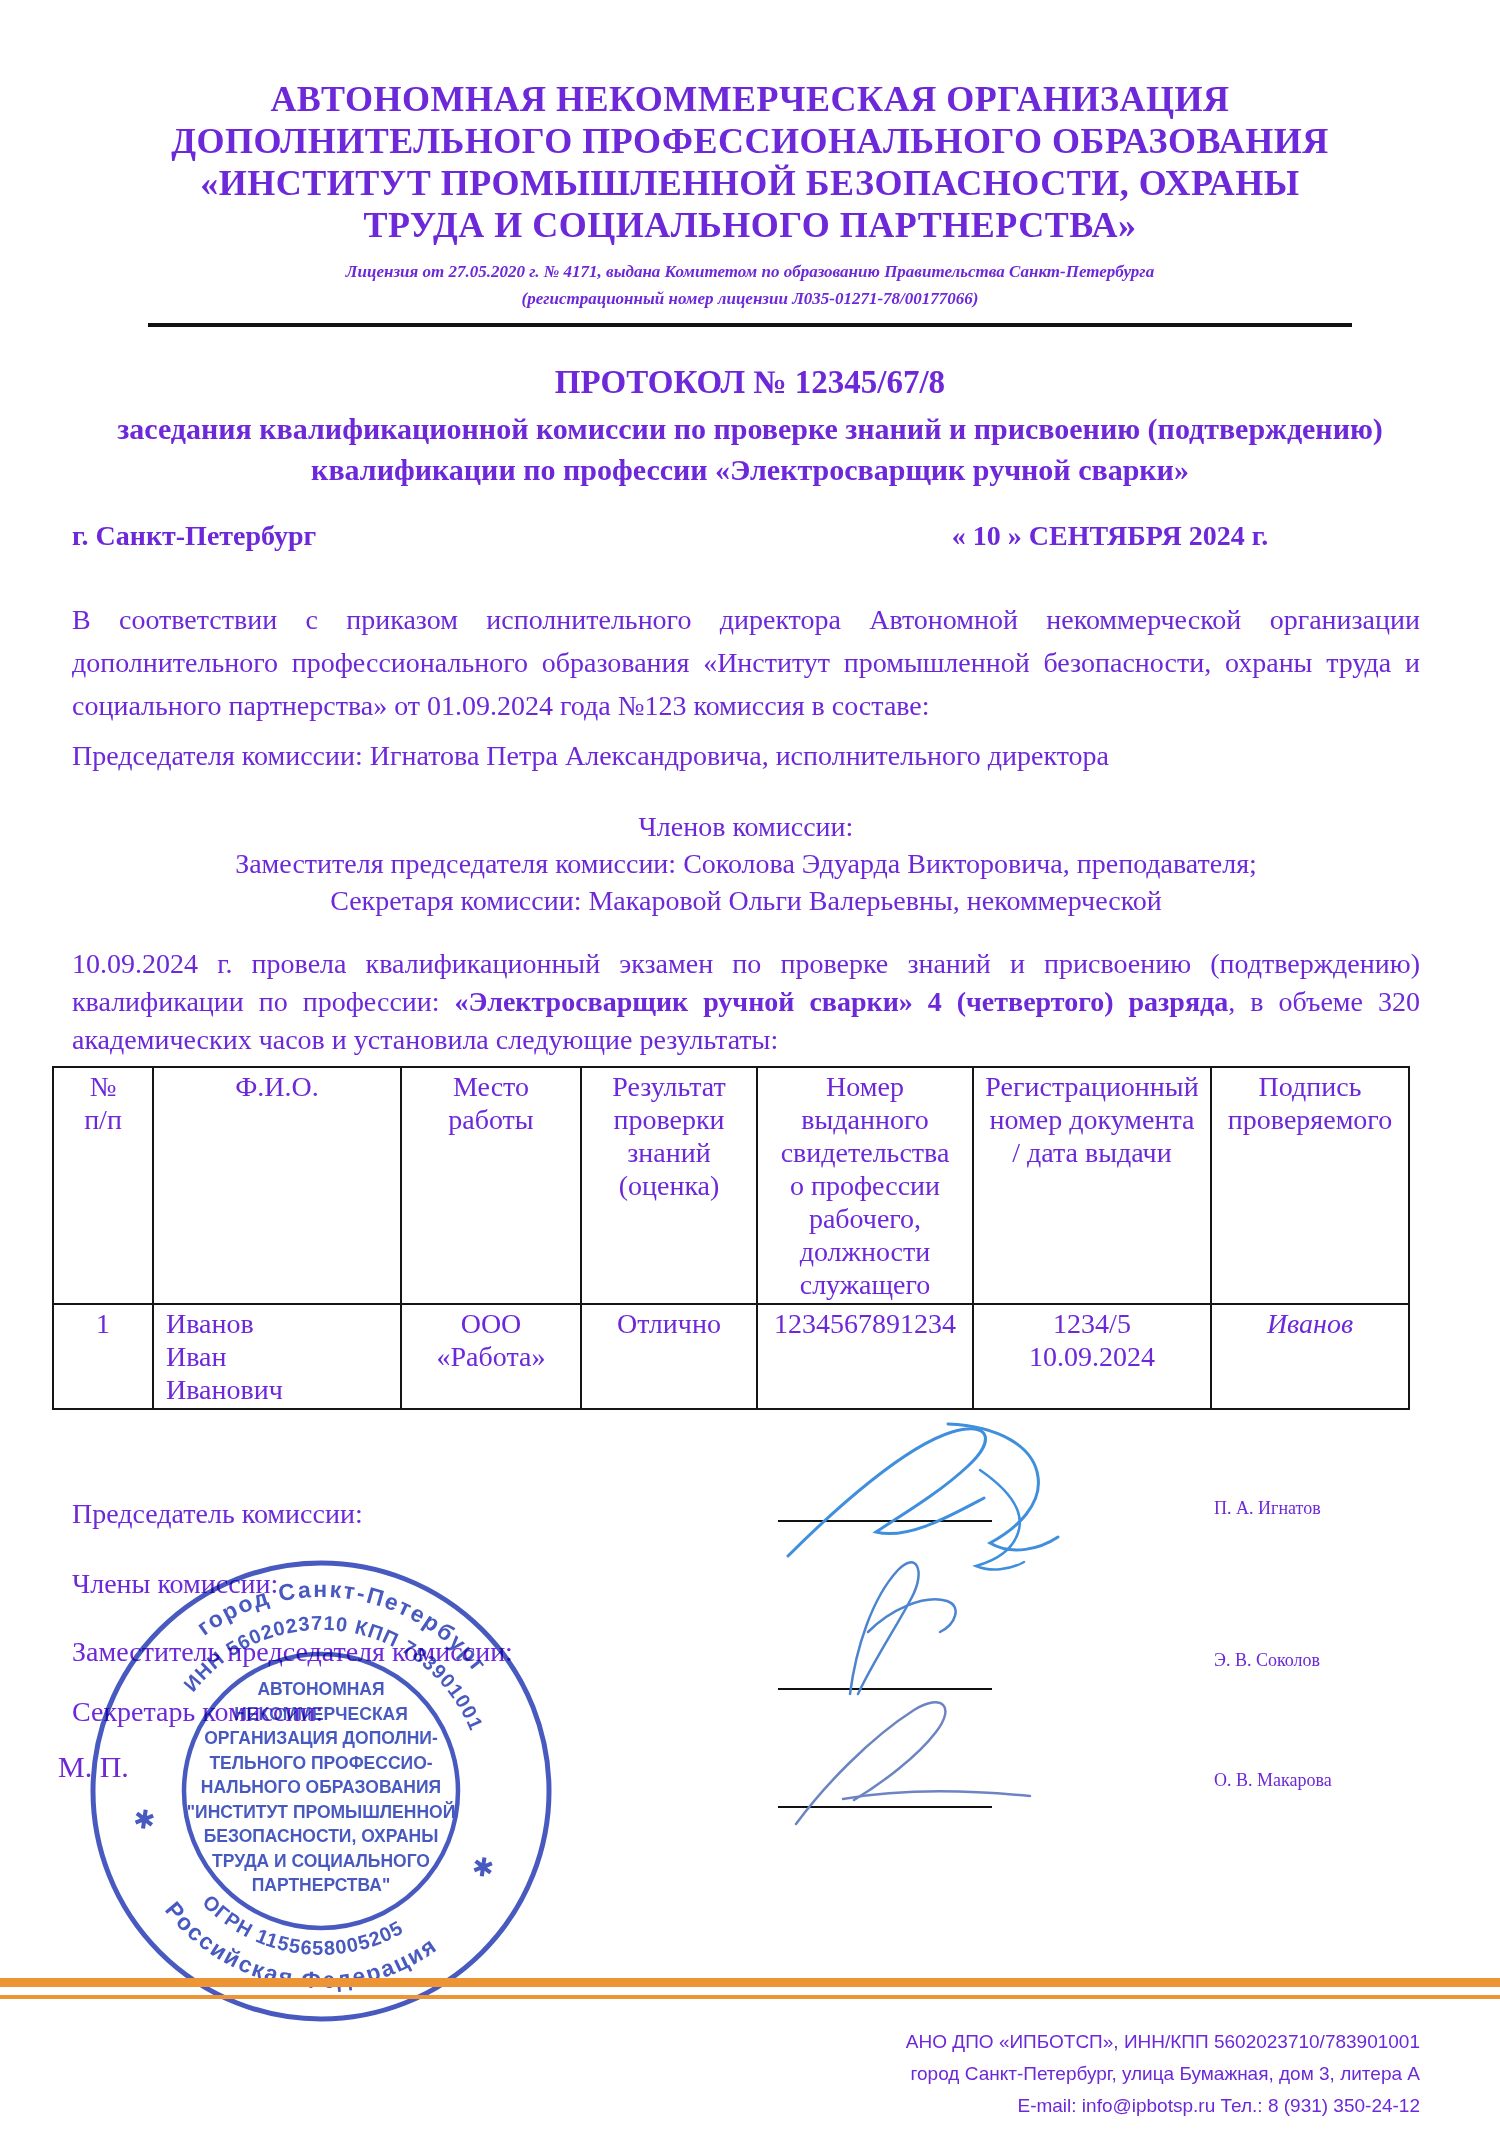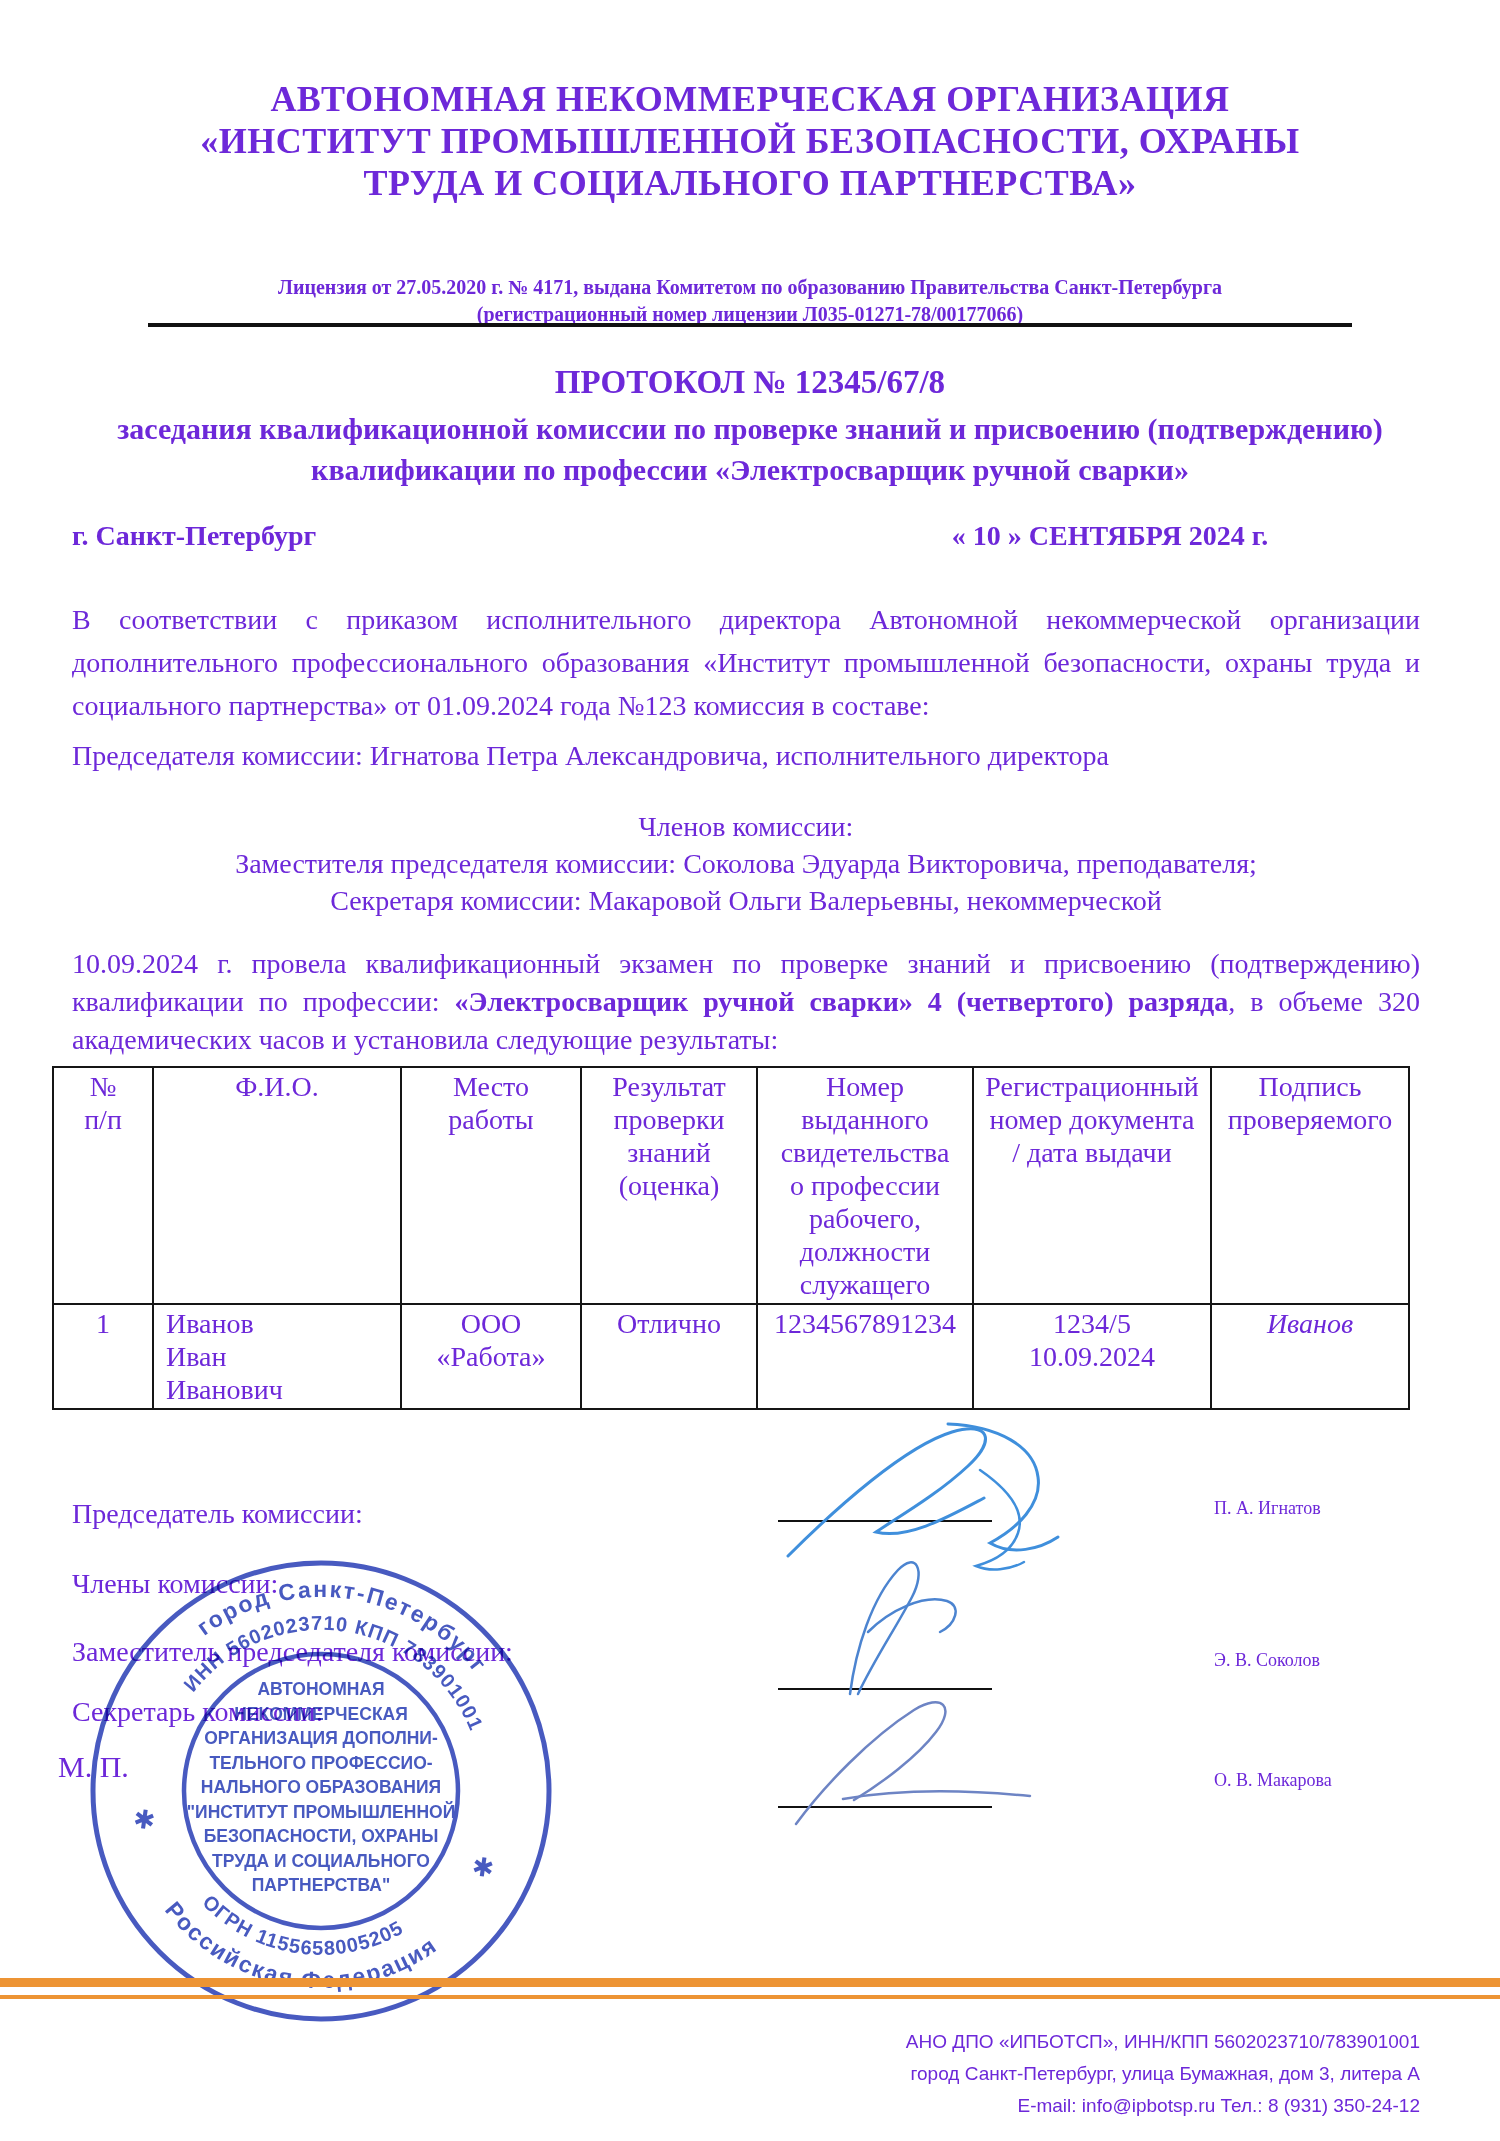--- a/index.html
+++ b/index.html
@@ -6,22 +6,22 @@
   .page {
     position:relative; width:1500px; height:2141px; margin:0 auto;
     background:#ffffff; overflow:hidden;
     font-family:"Liberation Serif","DejaVu Serif",serif; color:#6d28d9;
   }
   .abs { position:absolute; }
 
   
   .org-header { top:78px; left:75px; width:1350px; text-align:center;
     font-weight:bold; font-size:36px; line-height:42px; letter-spacing:.5px; }
-  .license { top:274px; left:150px; width:1200px; text-align:center;
-    font-weight:bold; font-size:20px; line-height:27px; }
+  .license { top:258px; left:150px; width:1200px; text-align:center;
+    font-weight:bold; font-size:17px; line-height:27px;font-style:italic; }
   .rule { top:323px; left:148px; width:1204px; height:4px; background:#111; }
 
   .proto-title { top:364px; left:75px; width:1350px; text-align:center;
     font-weight:bold; font-size:33px; }
   .proto-subtitle { top:408px; left:60px; width:1380px; text-align:center;
     font-weight:bold; font-size:30px; line-height:41px; }
 
   .city { top:520px; left:72px; font-weight:bold; font-size:28px; }
   .date { top:520px; left:800px; width:620px; text-align:center; font-weight:bold; font-size:28px; }
 
@@ -59,20 +59,21 @@
   .footer-text { top:2026px; left:420px; width:1000px; text-align:right;
     font-family:"Liberation Sans","DejaVu Sans",sans-serif; font-size:19px; line-height:32px; }
 </style>
 </head>
 <body>
 
 <div class="page">
 
   <div class="abs org-header">
     <div>АВТОНОМНАЯ НЕКОММЕРЧЕСКАЯ ОРГАНИЗАЦИЯ</div>
+    <div>ДОПОЛНИТЕЛЬНОГО ПРОФЕССИОНАЛЬНОГО ОБРАЗОВАНИЯ</div>
     <div>«ИНСТИТУТ ПРОМЫШЛЕННОЙ БЕЗОПАСНОСТИ, ОХРАНЫ</div>
     <div>ТРУДА И СОЦИАЛЬНОГО ПАРТНЕРСТВА»</div>
   </div>
 
   <div class="abs license">
     <div>Лицензия от 27.05.2020 г. № 4171, выдана Комитетом по образованию Правительства Санкт-Петербурга</div>
     <div>(регистрационный номер лицензии Л035-01271-78/00177066)</div>
   </div>
 
   <div class="abs rule"></div>

